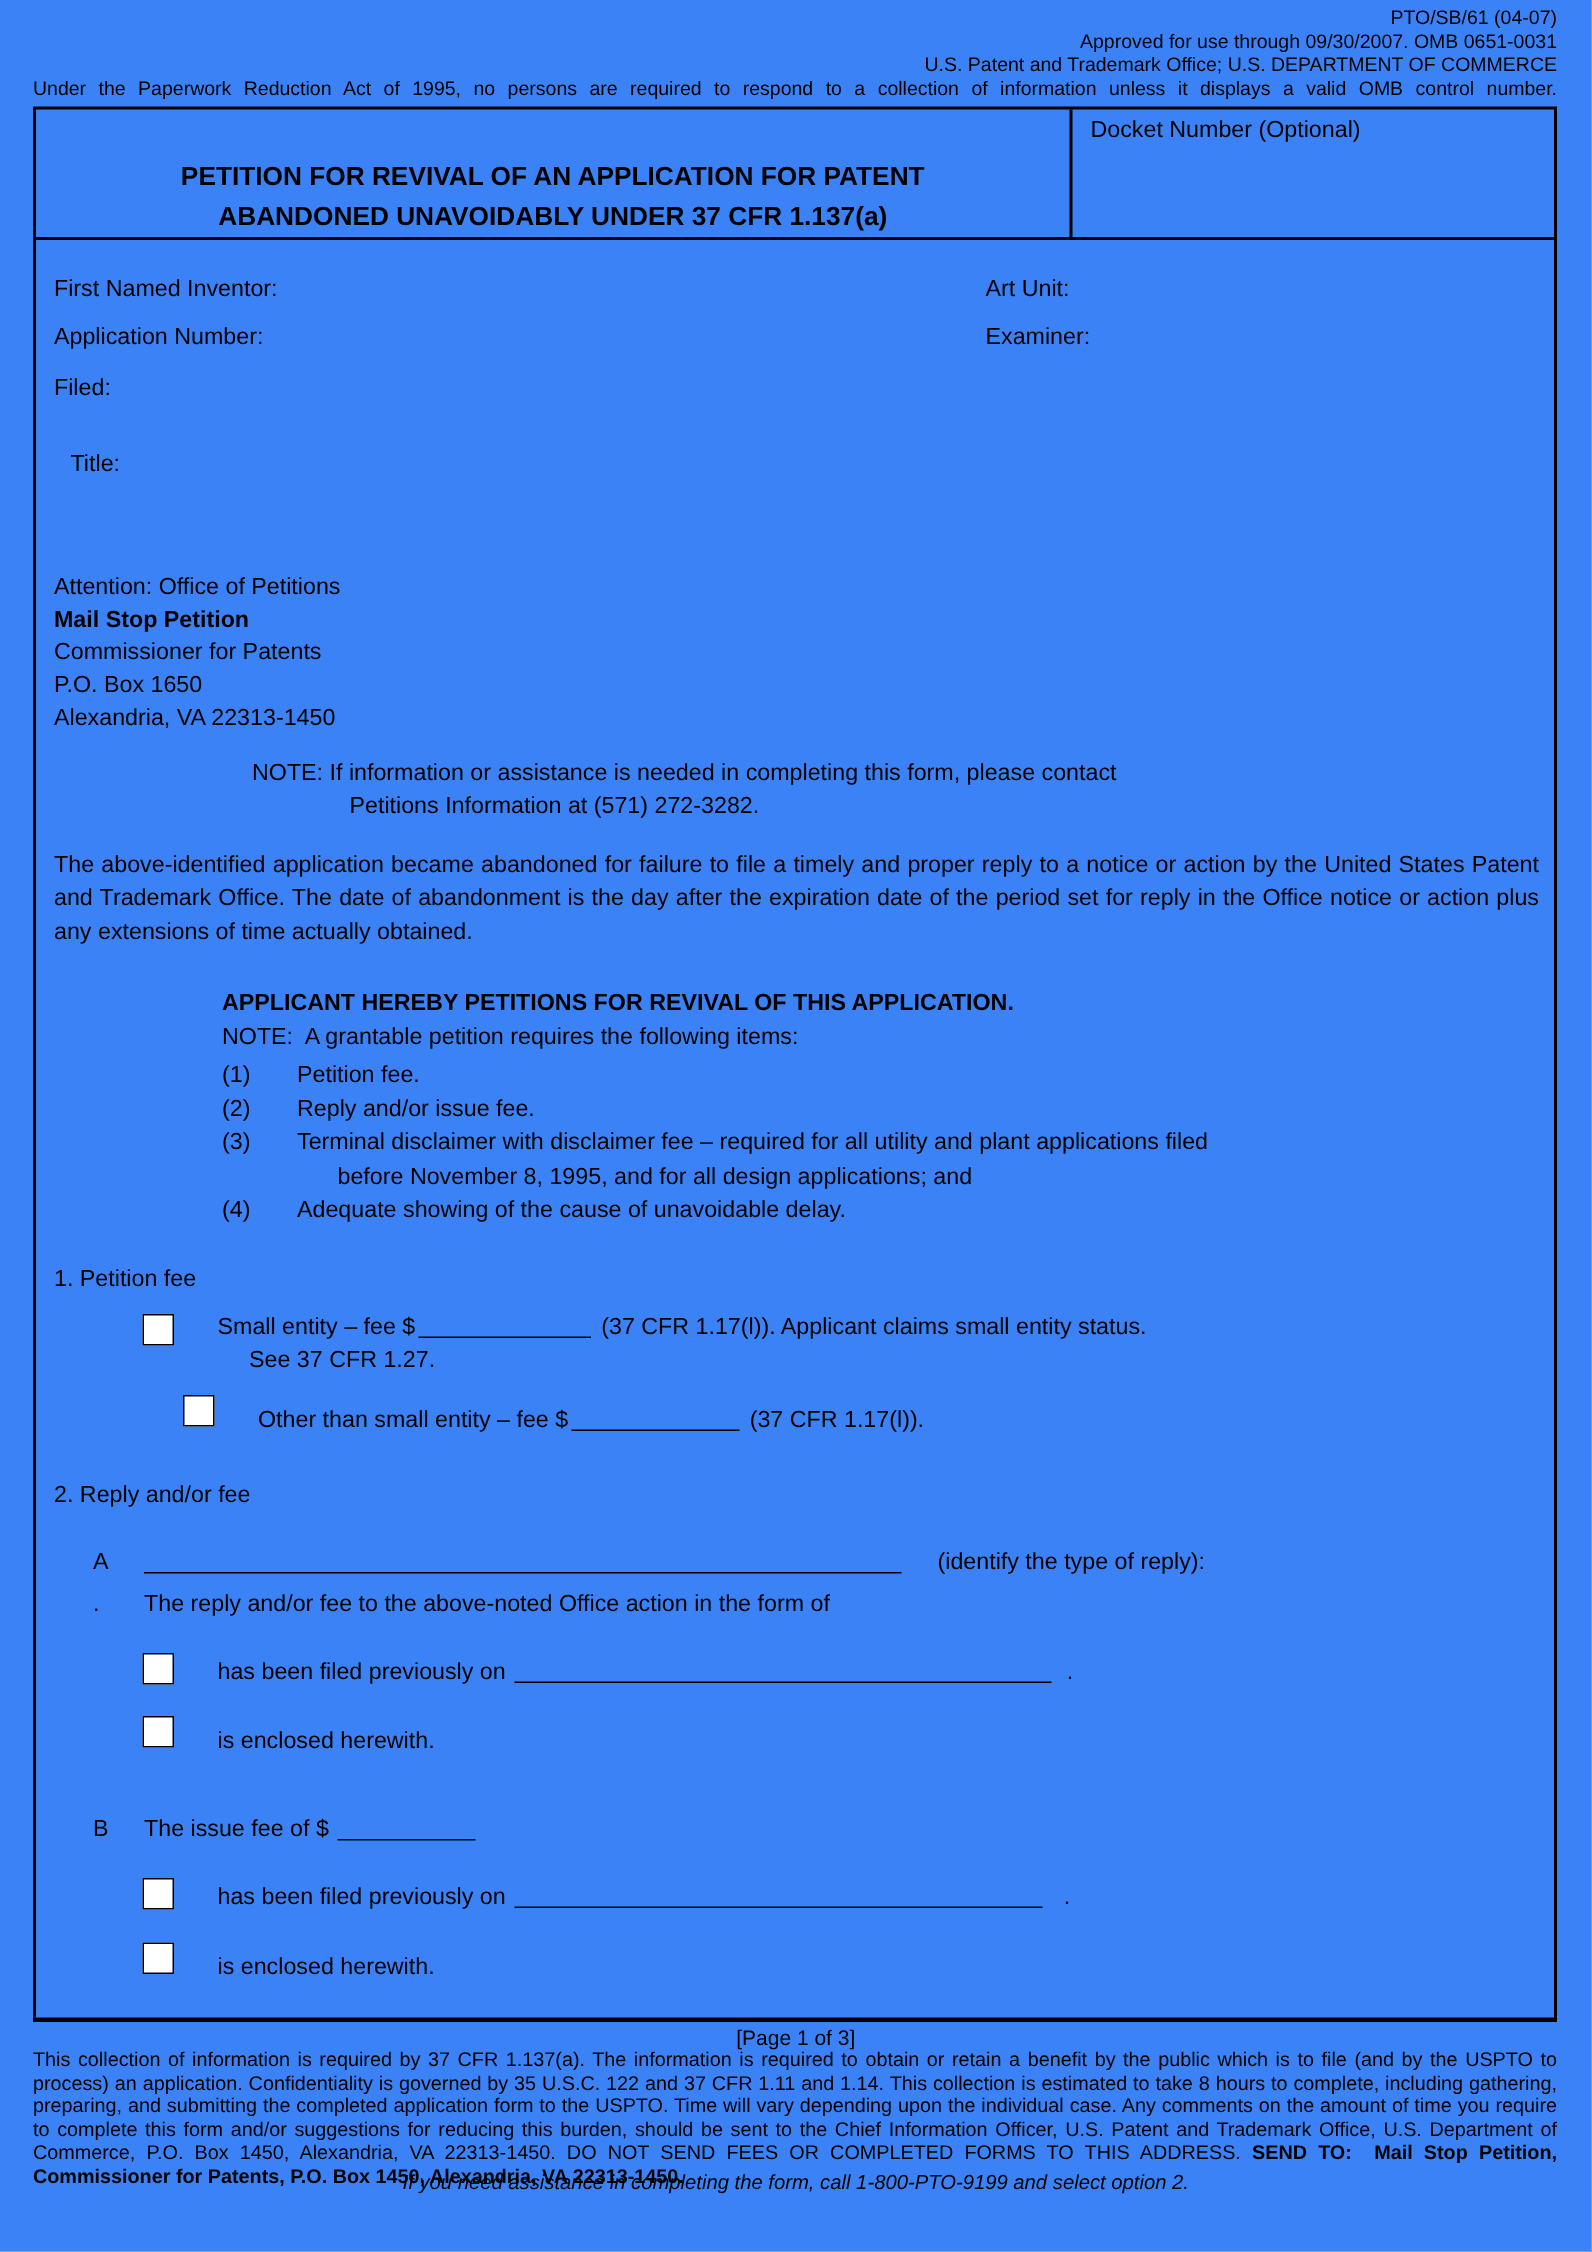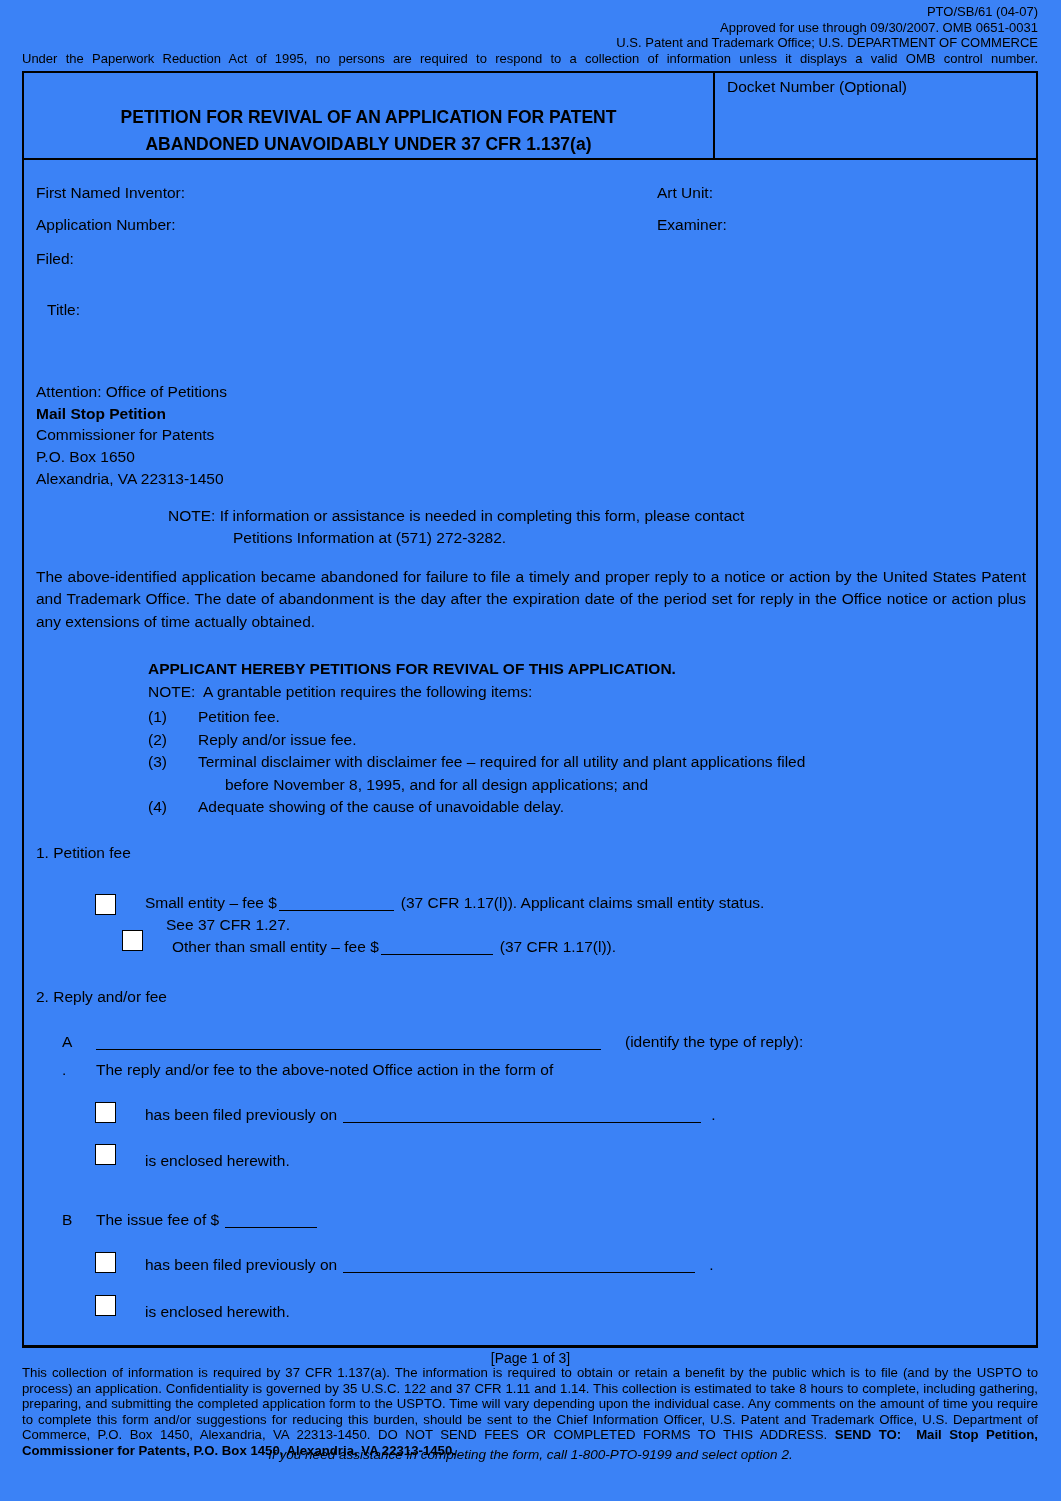--- a/index.html
+++ b/index.html
@@ -108,21 +108,21 @@
       </div>
       <div class="pet-cont">before November 8, 1995, and for all design applications; and</div>
       <div class="pet-item">
         <span class="num">(4)</span>
         <span>Adequate showing of the cause of unavoidable delay.</span>
       </div>
     </div>
 
     <div class="sec-head" style="top:684px; left:12px;">1. Petition fee</div>
 
-    <div class="cb-row" style="top:714px; left:71px; width:900px;margin-top:18px;">
+    <div class="cb-row" style="top:714px; left:71px; width:900px;">
       <span class="cb" style="margin-top:2px;"></span>
       <div>
         <div>
           <span>Small entity – fee $</span><span class="blank" style="width:115px; margin-left:2px; margin-right:7px;"></span><span>(37 CFR 1.17(l)). Applicant claims small entity status.</span>
         </div>
         <div class="see-line">See 37 CFR 1.27.</div>
       </div>
     </div>
 
     <div class="cb-row" style="top:770px; left:71px; width:900px;padding-left:27px;">

